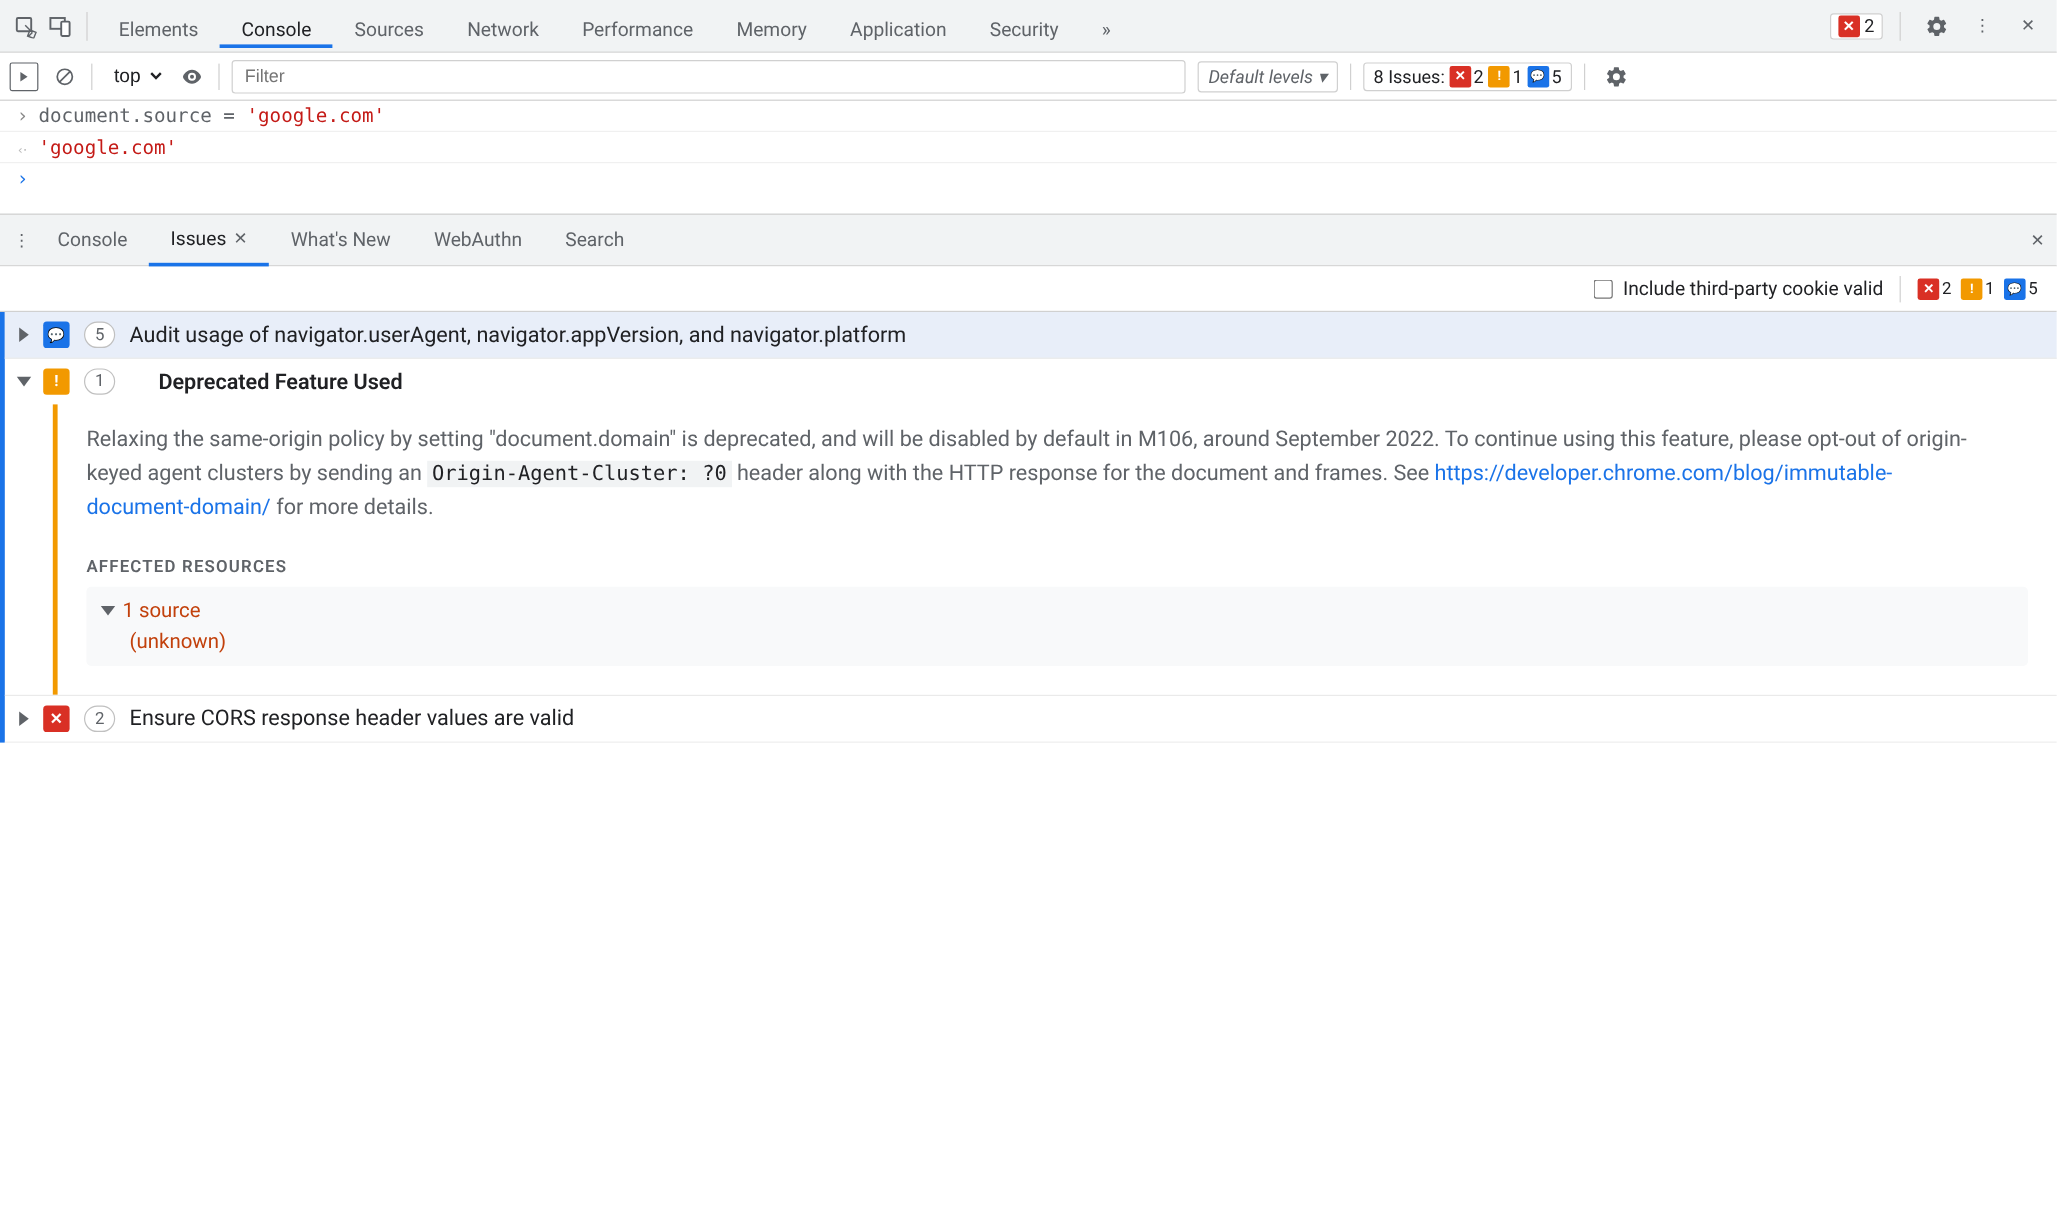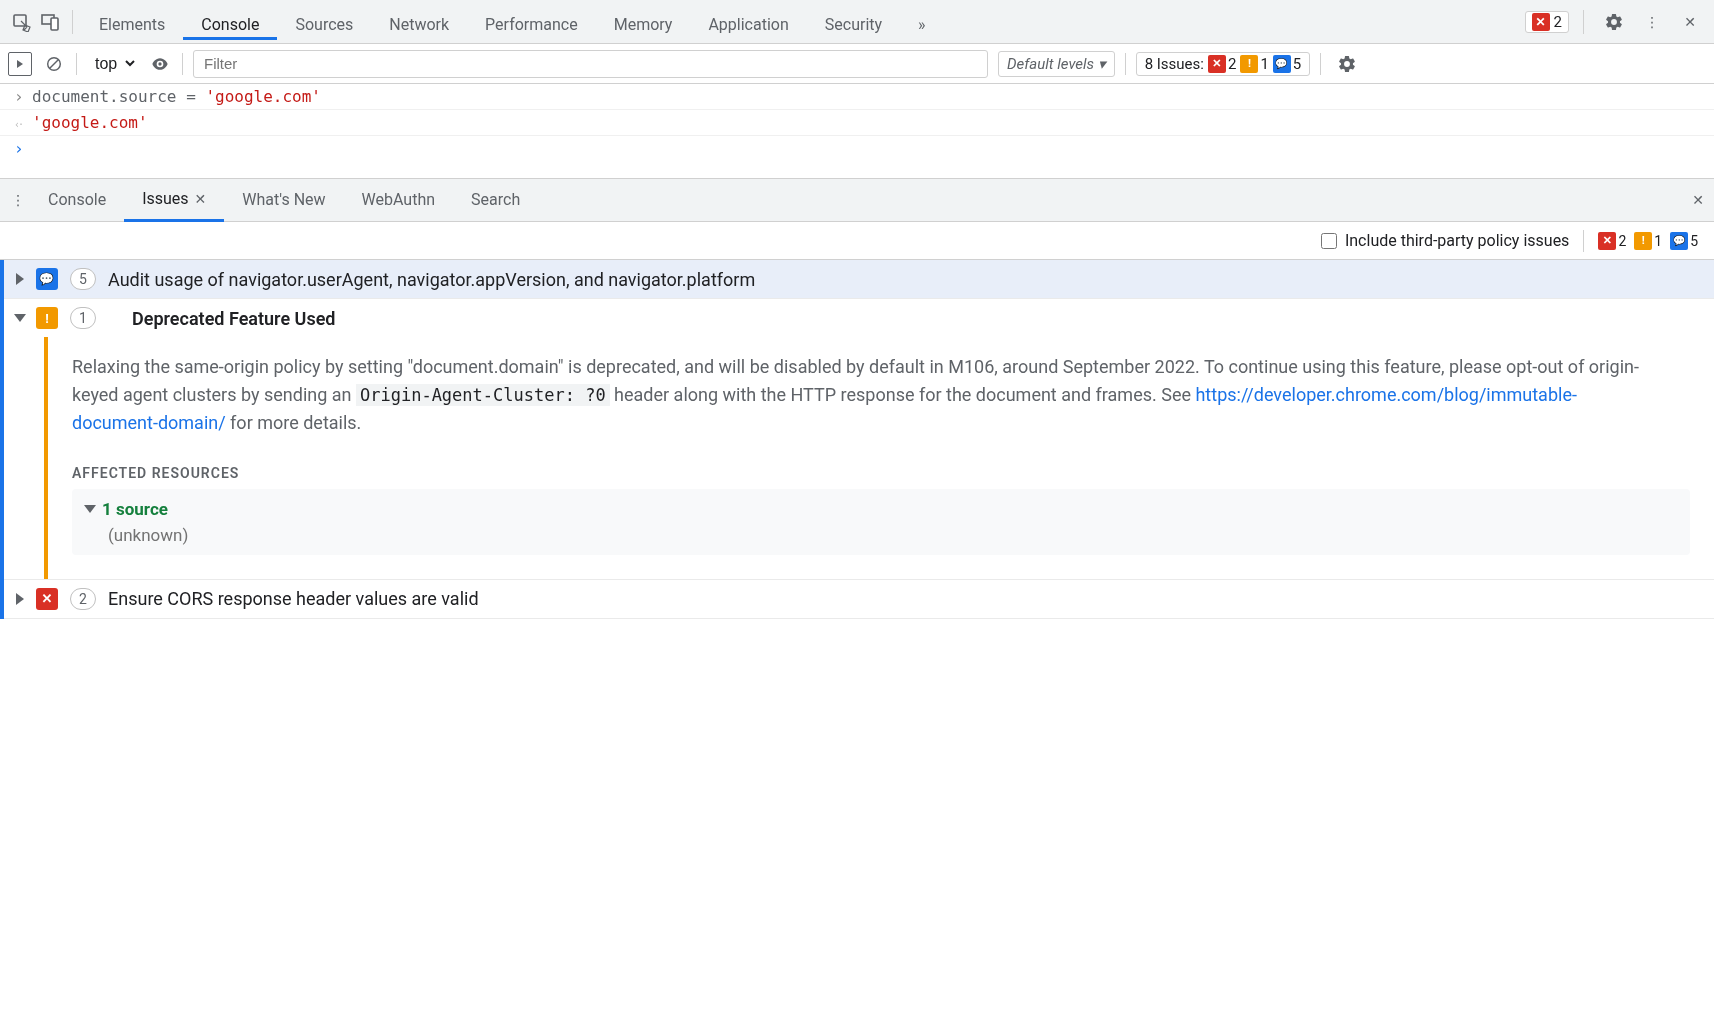--- a/index.html
+++ b/index.html
@@ -66,23 +66,23 @@
 .ititle.bold { font-weight: 600; margin-left: 24px; }
 
 
 .ibody { margin-left: 40px; border-left: 4px solid #f29900; padding: 16px 24px 24px 24px; }
 .idesc { font-size: 18px; color: #5f6368; line-height: 1.55; max-width: 1570px; }
 .idesc code { font-family: ui-monospace, Menlo, monospace; background: #f1f3f4; padding: 1px 4px; font-size: 17px; color: #202124; }
 .idesc a { color: #1a73e8; text-decoration: none; }
 
 .affhdr { font-size: 14px; letter-spacing: 1px; color: #5f6368; text-transform: uppercase; margin-top: 28px; margin-bottom: 8px; font-weight: 600; }
 .affbox { background: #f8f9fa; padding: 10px 14px; border-radius: 4px; }
-.srcrow { display: flex; align-items: center; gap: 8px; color: #15803d; font-size: 17px; font-weight: bold; }
+.srcrow { display: flex; align-items: center; gap: 8px; color: #c2410c; font-size: 17px; }
 .srcrow .arrow { border-left-color: #5f6368; }
-.unk { color: #737373; margin-left: 22px; margin-top: 6px; font-size: 17px; }
+.unk { color: #c2410c; margin-left: 22px; margin-top: 6px; font-size: 17px; }
 
 svg { display: block; }
 </style>
 </head>
 <body>
 
 <div class="tabbar">
   <div class="tool-icon">
     <svg width="20" height="20" viewBox="0 0 20 20" stroke="#5f6368" stroke-width="1.6" fill="none">
         <rect x="2" y="3" width="12" height="11" rx="1"></rect>
@@ -195,21 +195,21 @@
   </div>
   <div class="dtab">What's New</div>
   <div class="dtab">WebAuthn</div>
   <div class="dtab">Search</div>
   <div style="margin-left:auto" class="icon-btn">✕</div>
 </div>
 
 <div class="issuehdr">
   <label class="cklabel">
     <input type="checkbox" style="">
-    <span>Include third-party policy issues</span>
+    <span>Include third-party cookie valid</span>
   </label>
   <div style="width:1px;height:22px;background:#d0d0d0;"></div>
   <div style="display:flex;gap:8px;">
     <span class="chip">
         <span class="ic red"></span>
         <span>2</span>
       </span>
     <span class="chip">
         <span class="ic amber"></span>
         <span>1</span>

